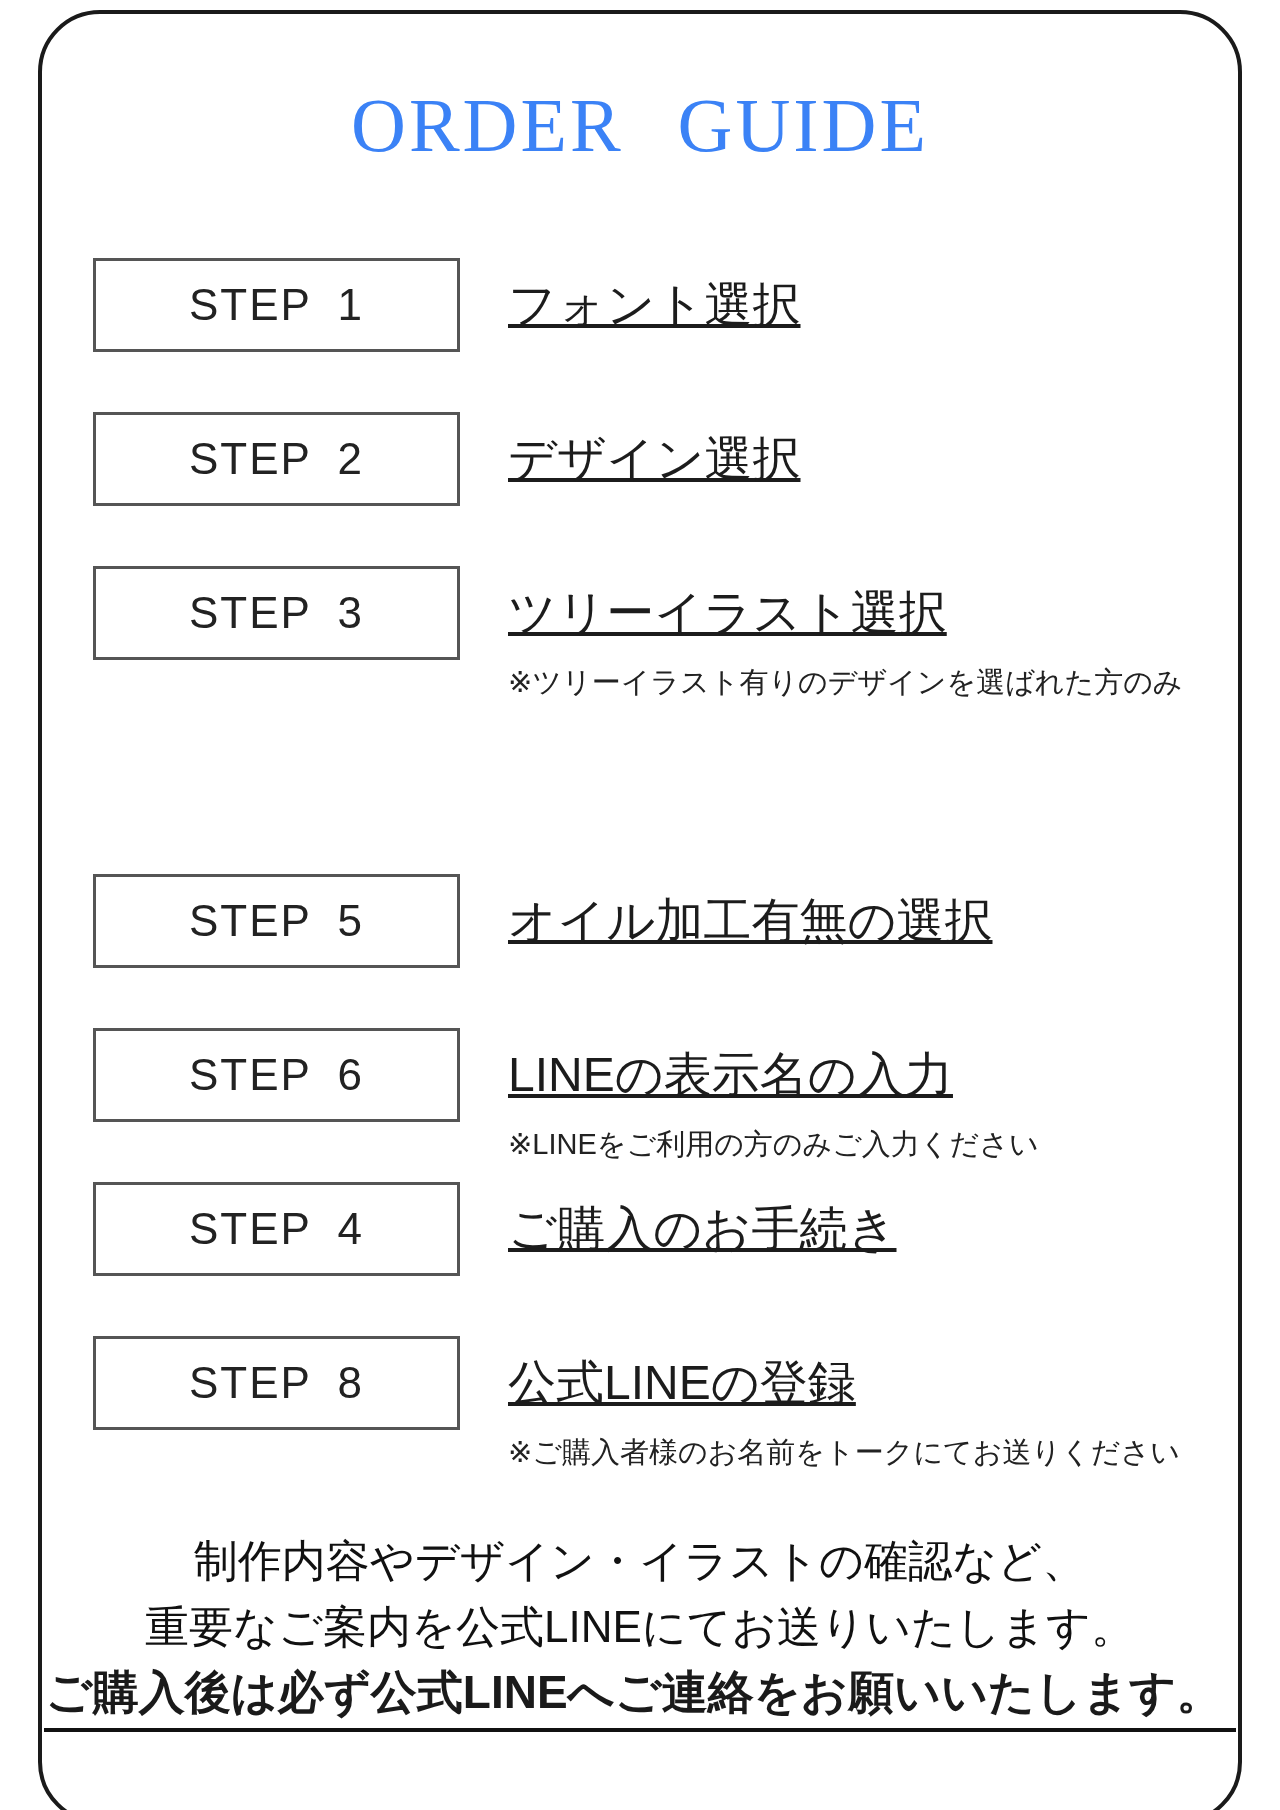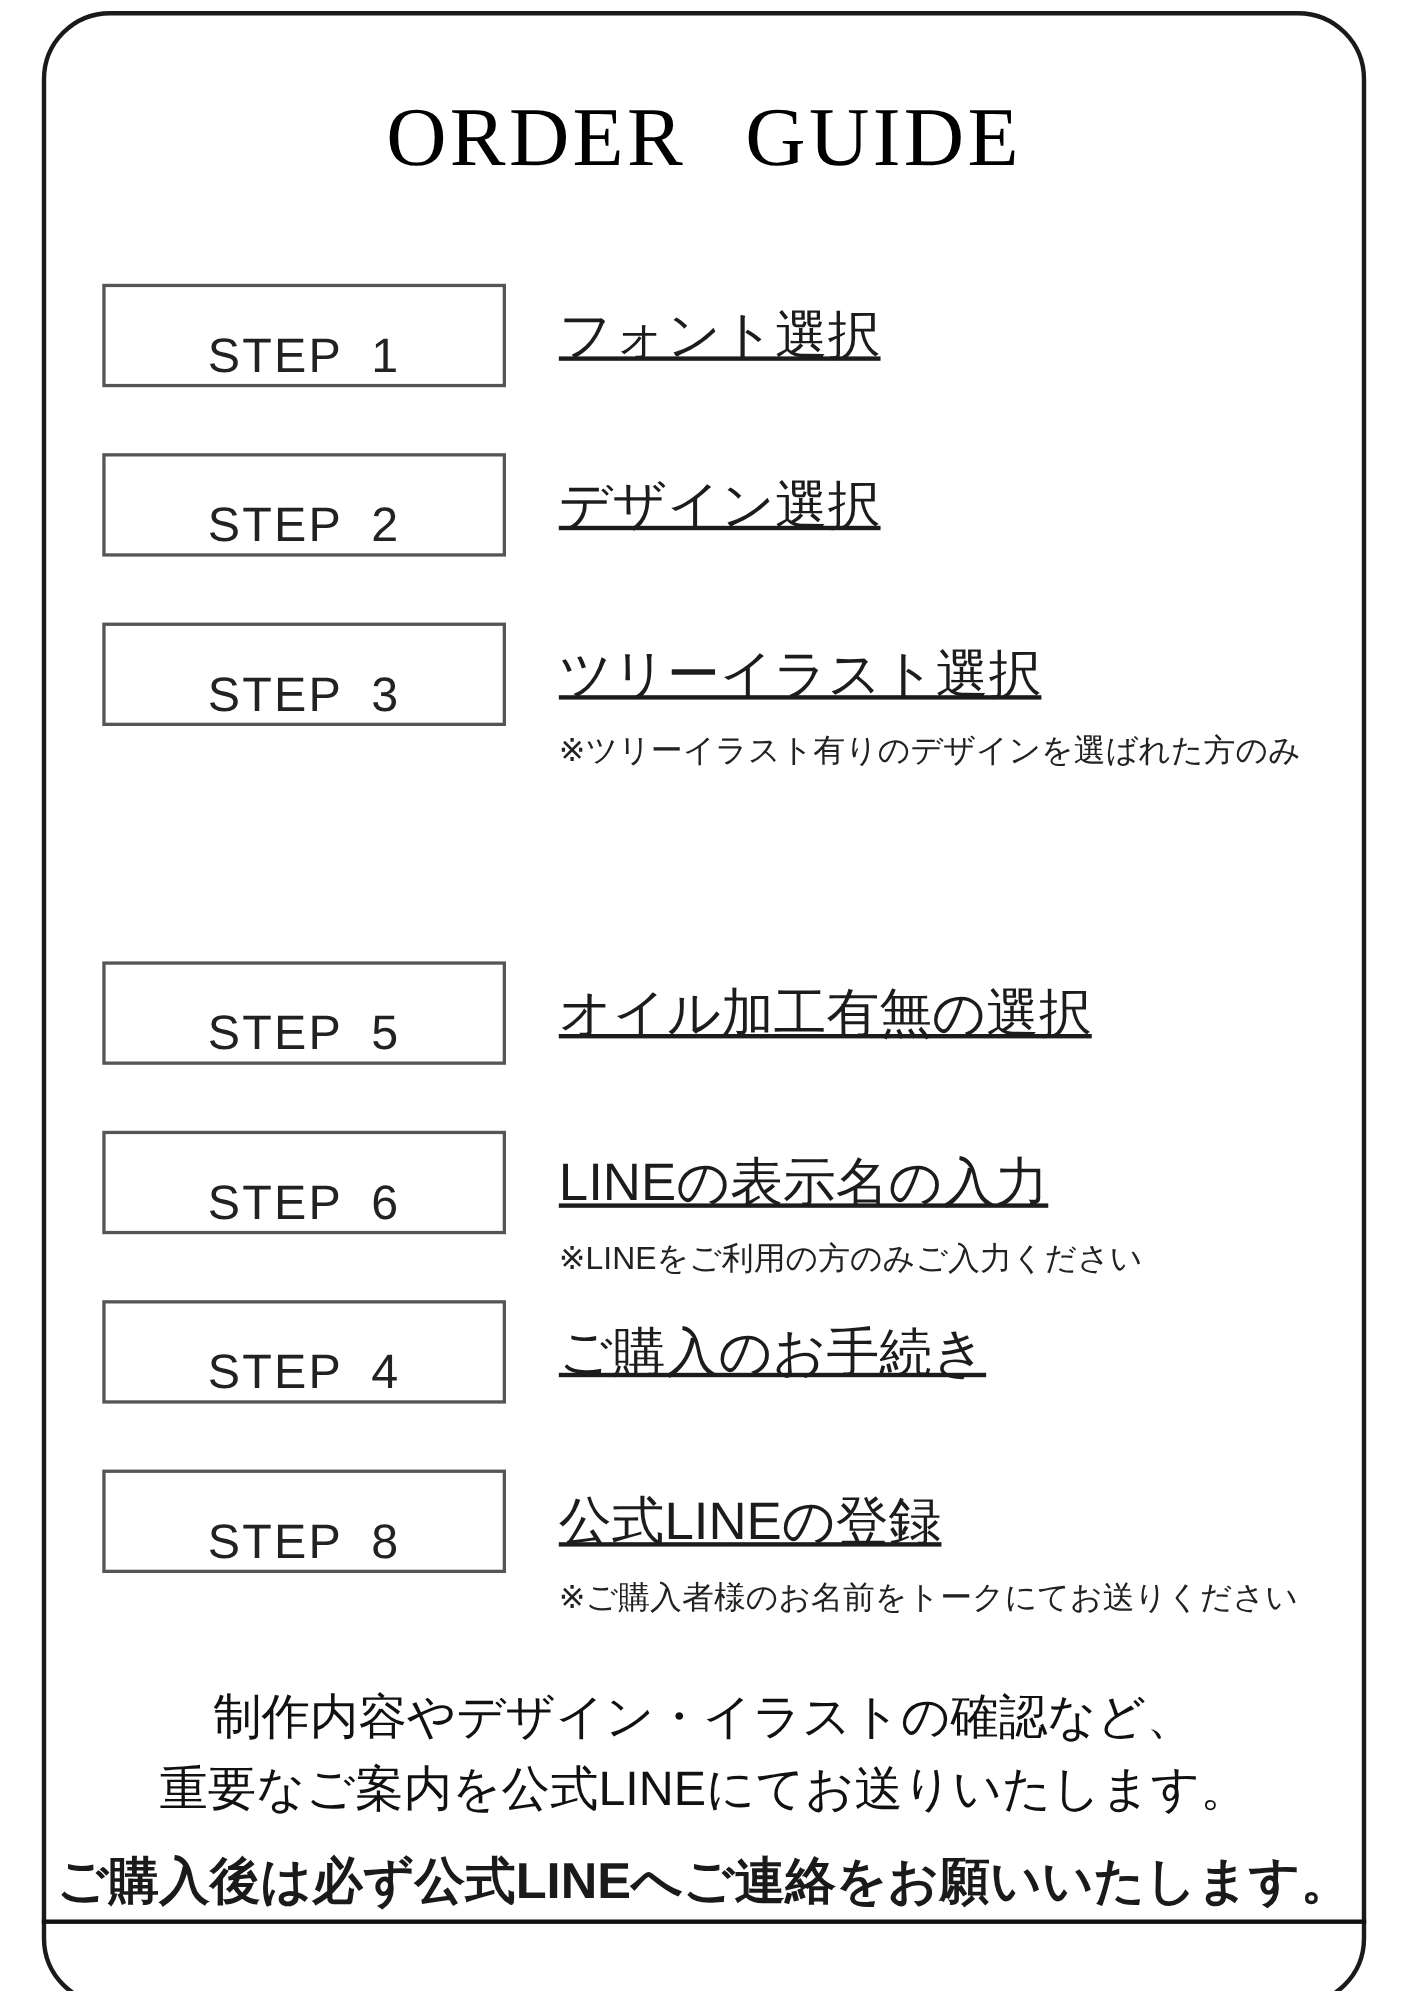--- a/index.html
+++ b/index.html
@@ -22,34 +22,34 @@
   }
   
   .title{
     position:absolute;
     top:82px;left:0;width:100%;
     text-align:center;
     font-family:"Liberation Serif","DejaVu Serif",serif;
     font-size:76px;
     letter-spacing:3px;
     word-spacing:0.42em;
-    color:#000000;
+    color:#3b82f6;
   }
   
   .row{
     position:absolute;
     left:93px;
     display:flex;
     align-items:flex-start;
   }
   .step-box{
     width:361px;height:88px;
     border:3px solid #555;
     display:flex;
-    align-items:flex-end;
+    align-items:center;
     justify-content:center;
     flex:0 0 auto;
     background:#fff;
   }
   .step-label{
     font-size:44px;
     letter-spacing:2px;
     word-spacing:0.28em;
     color:#222;
   }
@@ -81,25 +81,25 @@
     text-align:center;
   }
   .footer-line{
     font-size:44px;
     line-height:66px;
     color:#111;
     white-space:nowrap;
   }
   .footer-line-strong{
     display:inline-block;
-    margin-top:21px;
+    margin-top:4px;
     font-size:46px;
     font-weight:bold;
     line-height:56px;
-    padding:0 14px 8px 14px;
+    padding:0 14px 8px 2px;
     border-bottom:4px solid #111;
     white-space:nowrap;
   }
 </style>
 </head>
 <body>
 
 <div class="page">
 
   <div class="frame"></div>

